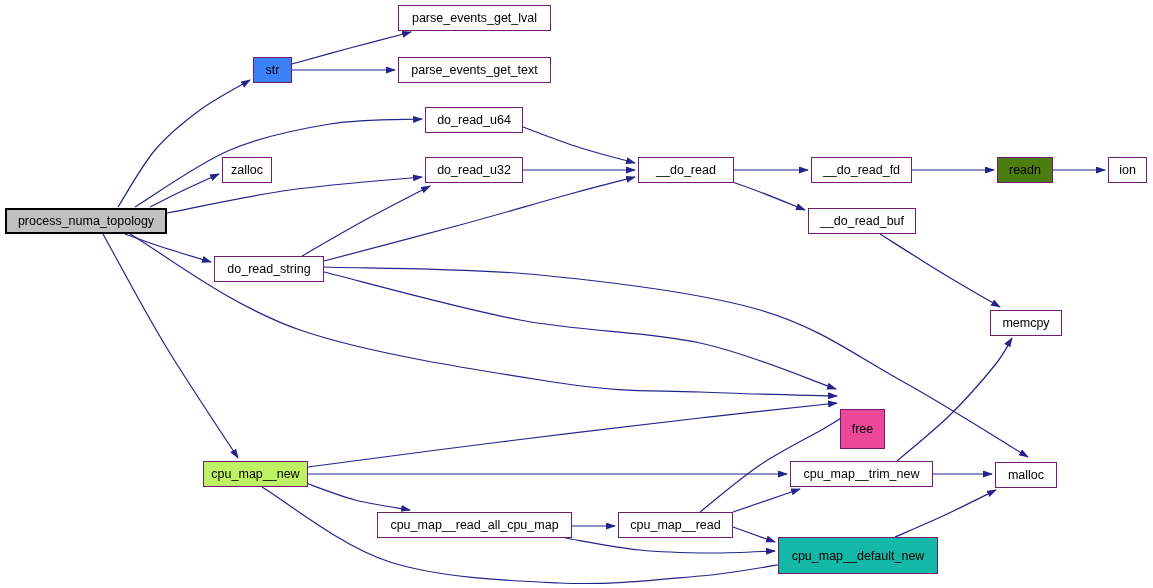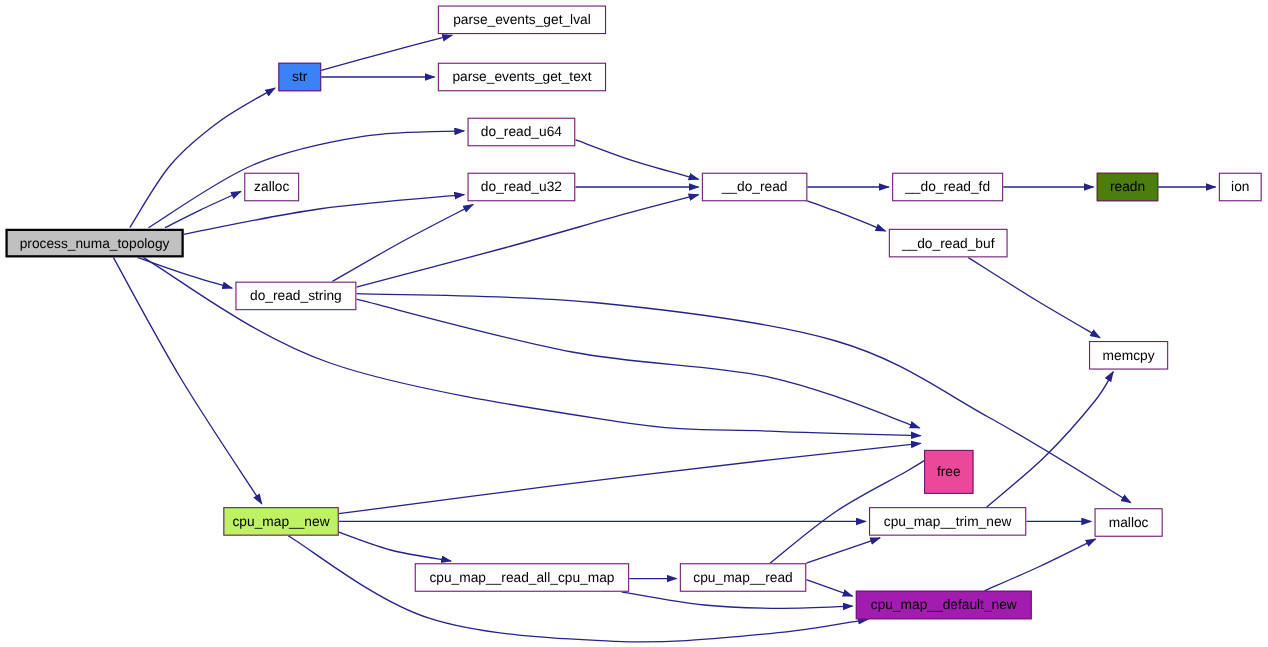--- a/index.html
+++ b/index.html
@@ -100,15 +100,15 @@
       <div class="node" style="left: 1108px; top: 157px; width: 39px; height: 26px; background: rgb(255, 255, 255); text-align: right;">ion</div>
       <div class="node" style="left: 808px; top: 208px; width: 108px; height: 26px; background: rgb(255, 255, 255);">__do_read_buf</div>
       <div class="node" style="left: 214px; top: 256px; width: 110px; height: 26px; background: rgb(255, 255, 255);">do_read_string</div>
       <div class="node" style="left: 990px; top: 310px; width: 72px; height: 26px; background: rgb(255, 255, 255);">memcpy</div>
       <div class="node" style="left: 840px; top: 385px; width: 45px; height: 40px; background: #ec4899; margin-top: 24px;">free</div>
       <div class="node" style="left: 203px; top: 461px; width: 105px; height: 26px; background: #bef264;">cpu_map__new</div>
       <div class="node" style="left: 790px; top: 461px; width: 143px; height: 26px; background: rgb(255, 255, 255);">cpu_map__trim_new</div>
       <div class="node" style="left: 995px; top: 462px; width: 62px; height: 26px; background: rgb(255, 255, 255);">malloc</div>
       <div class="node" style="left: 377px; top: 512px; width: 195px; height: 26px; background: rgb(255, 255, 255);">cpu_map__read_all_cpu_map</div>
       <div class="node" style="left: 618px; top: 512px; width: 115px; height: 26px; background: rgb(255, 255, 255);">cpu_map__read</div>
-      <div class="node" style="left: 778px; top: 537px; width: 160px; height: 26px; background: #a21caf;">cpu_map__default_new</div>
+      <div class="node" style="left: 778px; top: 537px; width: 160px; height: 37px; background: #14b8a6;">cpu_map__default_new</div>
     </div>
 </div>
 
 </body></html>

